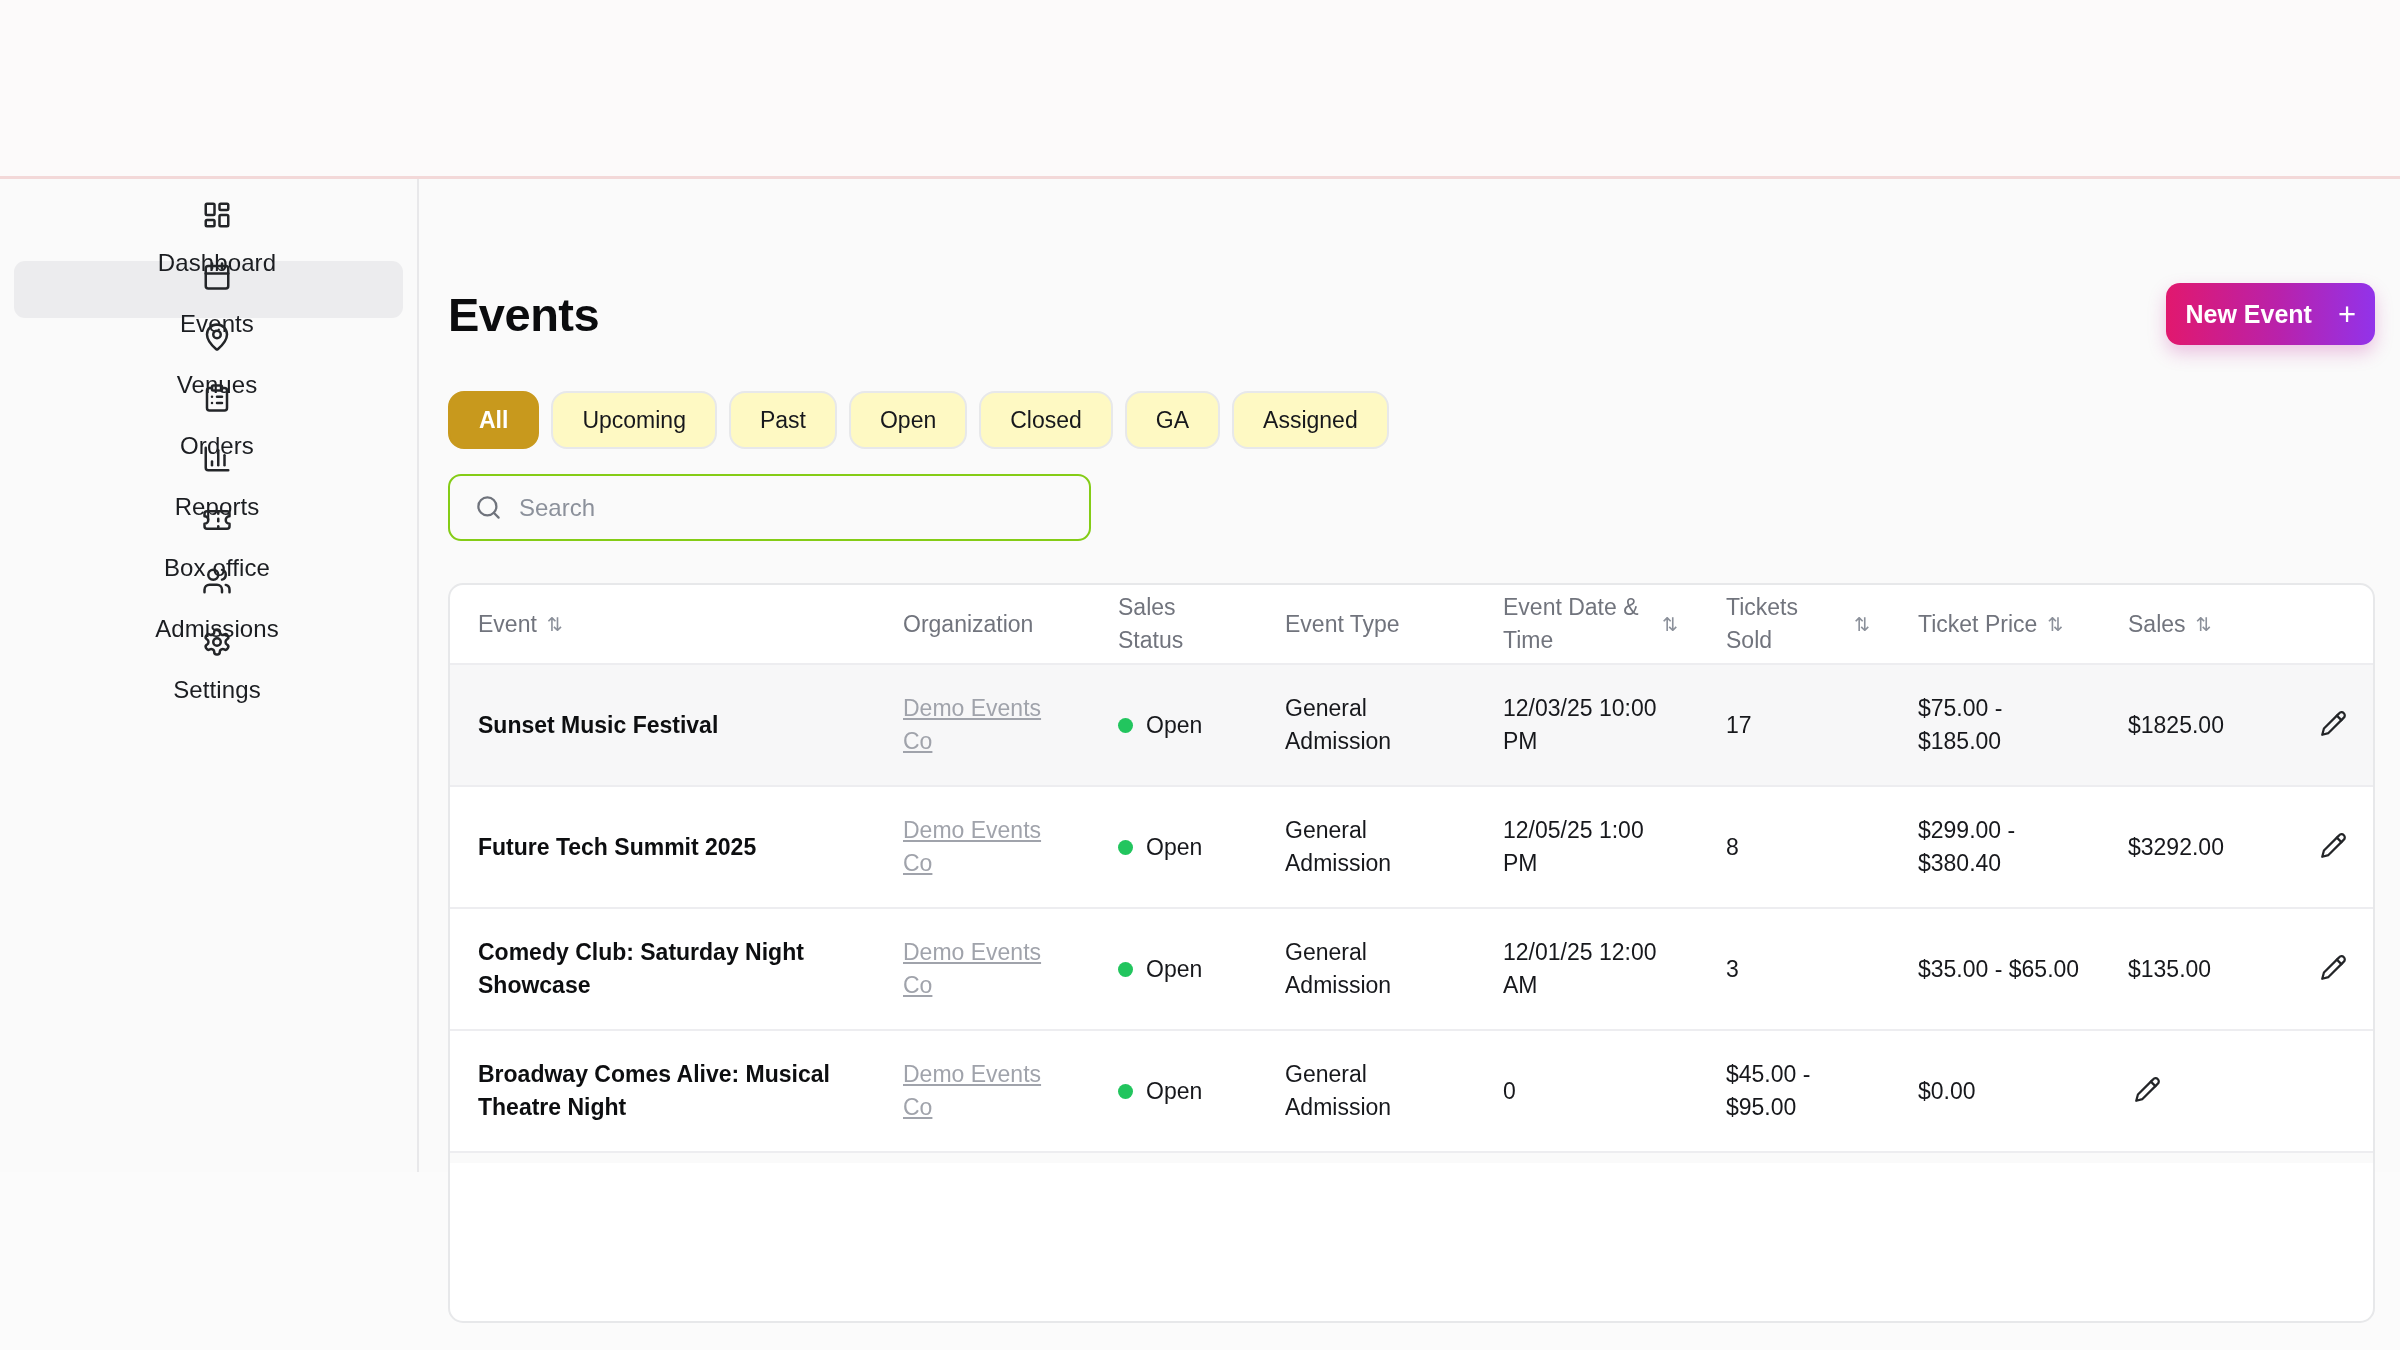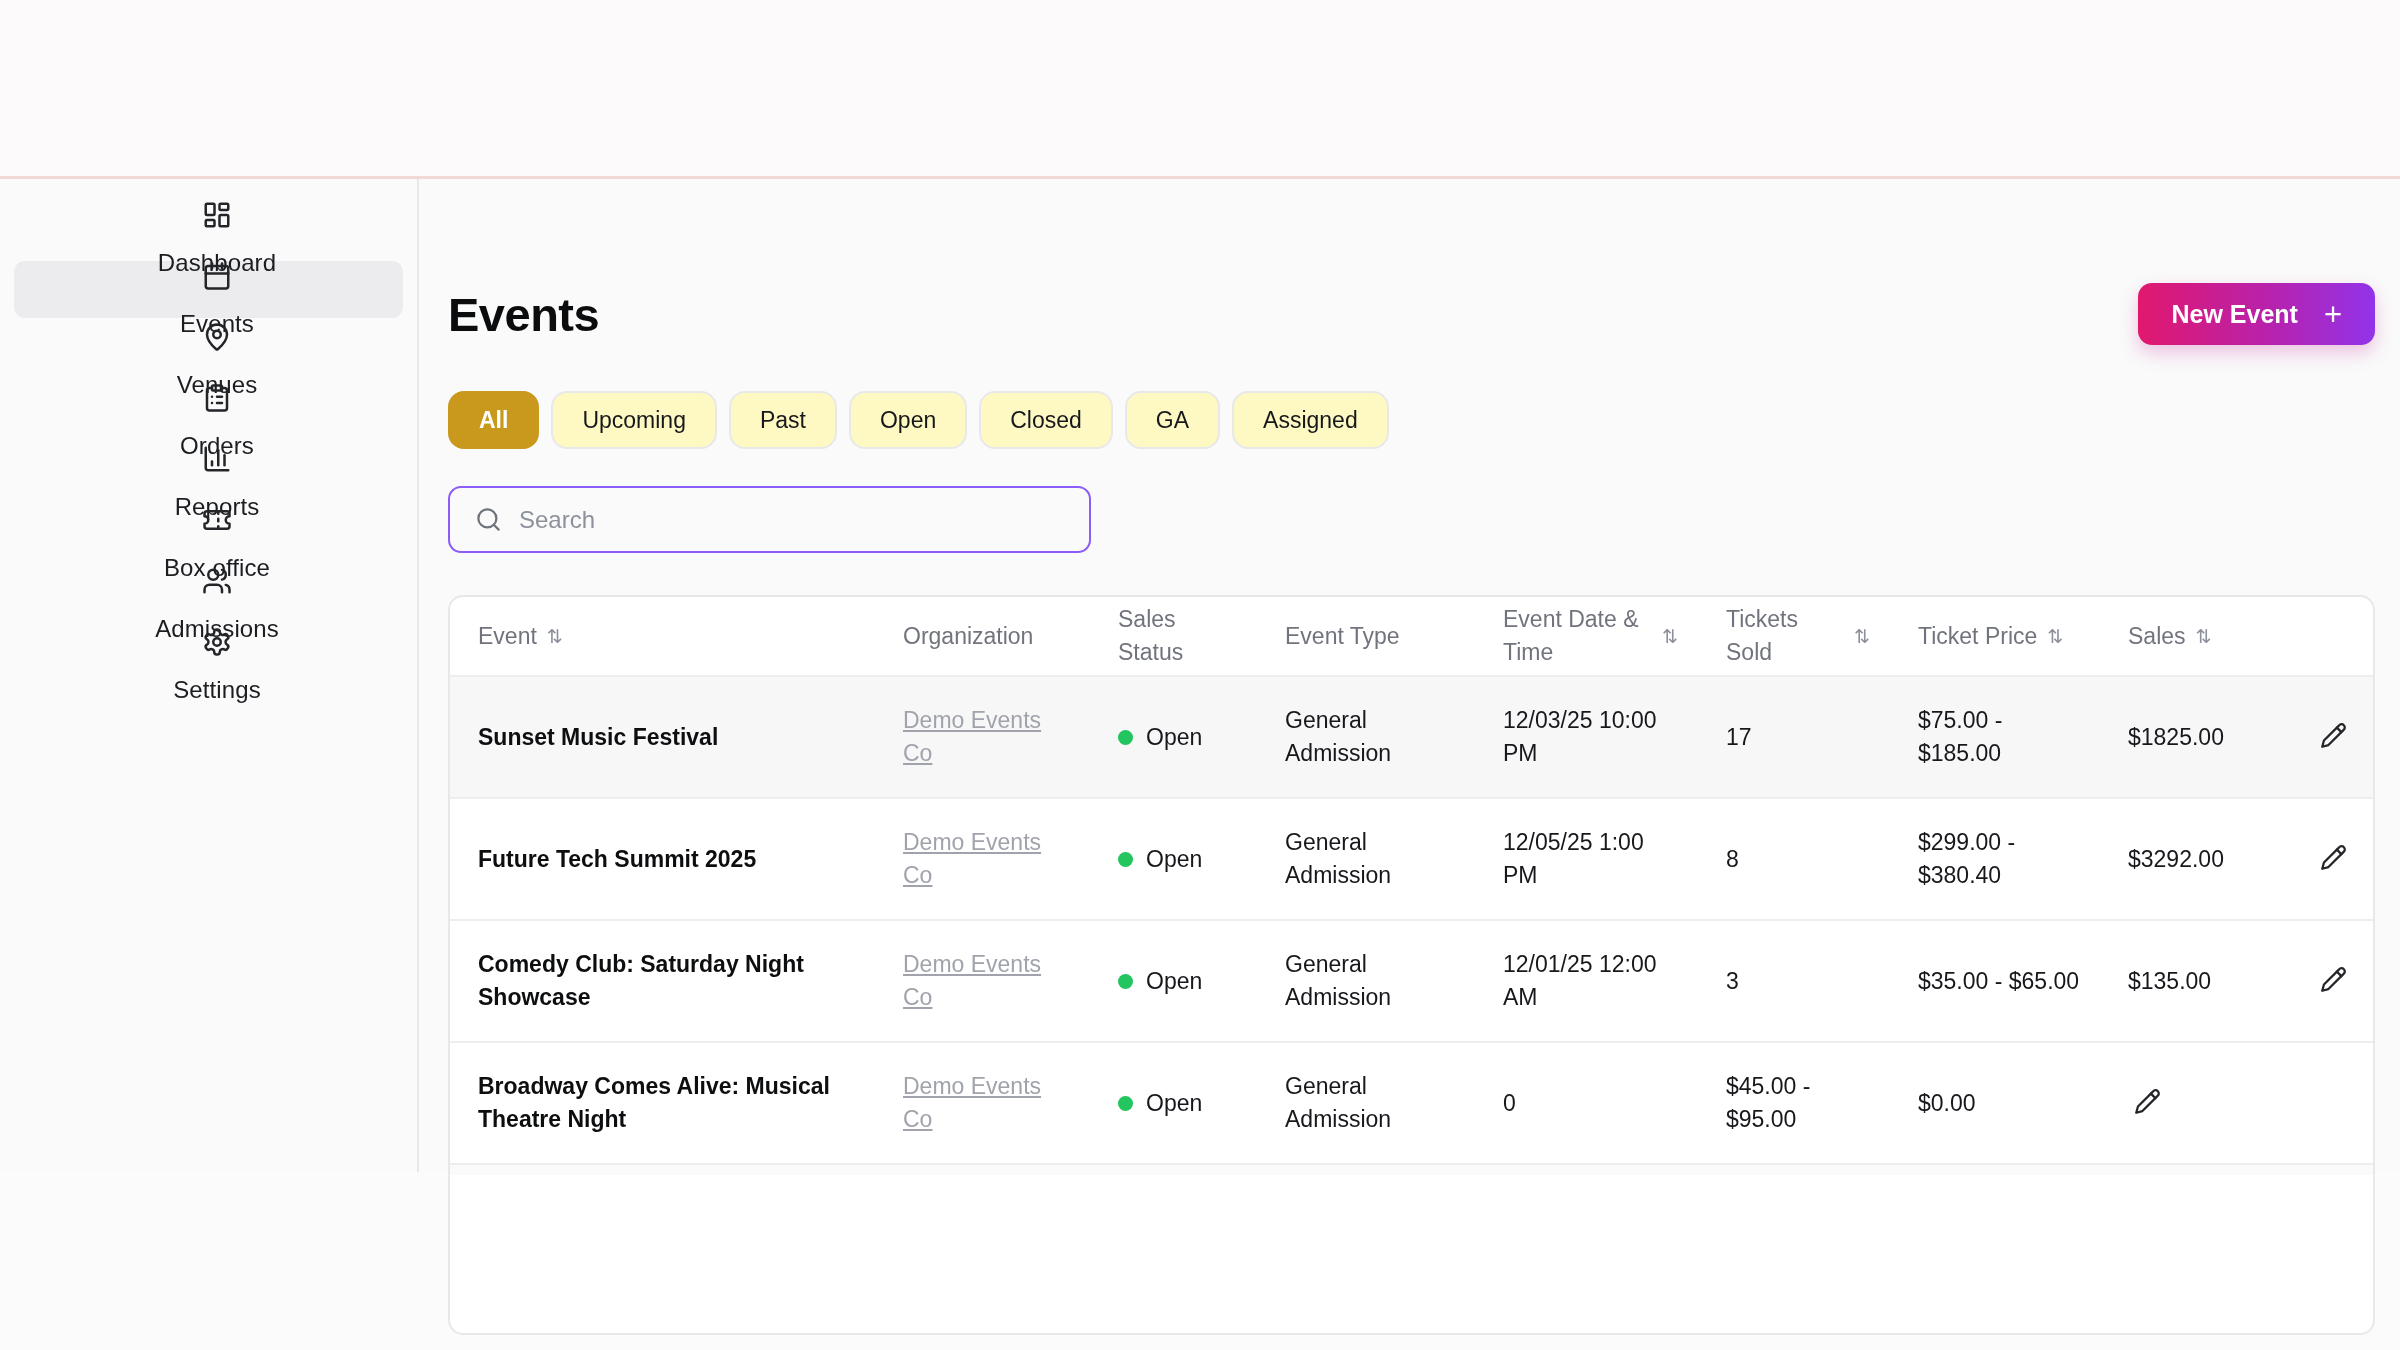--- a/index.html
+++ b/index.html
@@ -18,33 +18,33 @@
   .side-item.active { background:#ececee; }
   .side-item .icon { width:30px; height:30px; flex:0 0 30px; color:#232528; }
   .side-label { font-size:24px; color:#1b1d21; letter-spacing:.1px; }
 
   svg.icon { fill:none; stroke:currentColor; stroke-width:2; stroke-linecap:round; stroke-linejoin:round; }
 
   
   .main { flex:1; padding:104px 28px 0 29px; position:relative; }
   .page-header { display:flex; align-items:center; justify-content:space-between; height:62px; }
   h1.title { font-size:47px; font-weight:700; letter-spacing:-.5px; color:#0b0c0e; }
-  .new-event { display:flex; align-items:center; gap:26px; height:62px; padding:0 33px;
+  .new-event { display:flex; align-items:center; gap:26px; height:62px; padding:0 19px;
                border:none; border-radius:14px; cursor:pointer;
                background:linear-gradient(90deg,#e1186e 0%,#b822ac 55%,#9233ea 100%);
                color:#fff; font-size:25px; font-weight:600; font-family:inherit;
                box-shadow:0 8px 18px rgba(190,30,150,.25); }
   .new-event .plus { font-size:31px; font-weight:400; line-height:1; }
 
   .filters { display:flex; gap:12px; margin-top:46px; }
   .pill { height:58px; padding:0 29px; border-radius:16px; font-size:23px; font-family:inherit;
           background:#fef9c3; border:2px solid #e7e8ea; color:#17181c; cursor:pointer; }
   .pill.active { background:#c8991d; border-color:#c8991d; color:#fff; font-weight:600; }
 
-  .search { margin-top:37px; width:643px; height:67px; border:2px solid #8b5cf6; border-radius:13px;
+  .search { margin-top:25px; width:643px; height:67px; border:2px solid #84cc16; border-radius:13px;
             display:flex; align-items:center; gap:17px; padding:0 25px; background:transparent; }
   .search .icon { width:27px; height:27px; color:#6f737c; }
   .search input { border:none; outline:none; background:transparent; font-size:24px; color:#17181c;
                   font-family:inherit; flex:1; }
   .search input::placeholder { color:#8c919b; }
 
   
   .table { margin-top:42px; height:740px; background:#fff; border:2px solid #e7e8ea;
            border-radius:15px; overflow:hidden; }
   .tr { display:grid; grid-template-columns:425px 215px 167px 218px 223px 192px 210px 186px 1fr;

